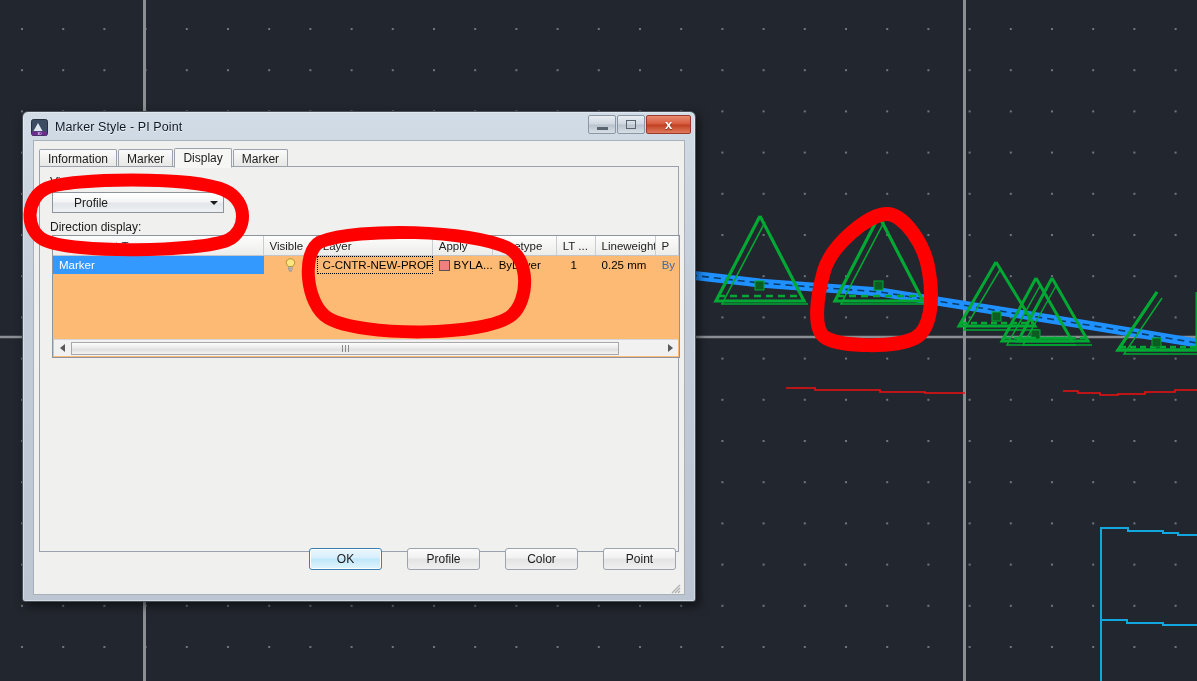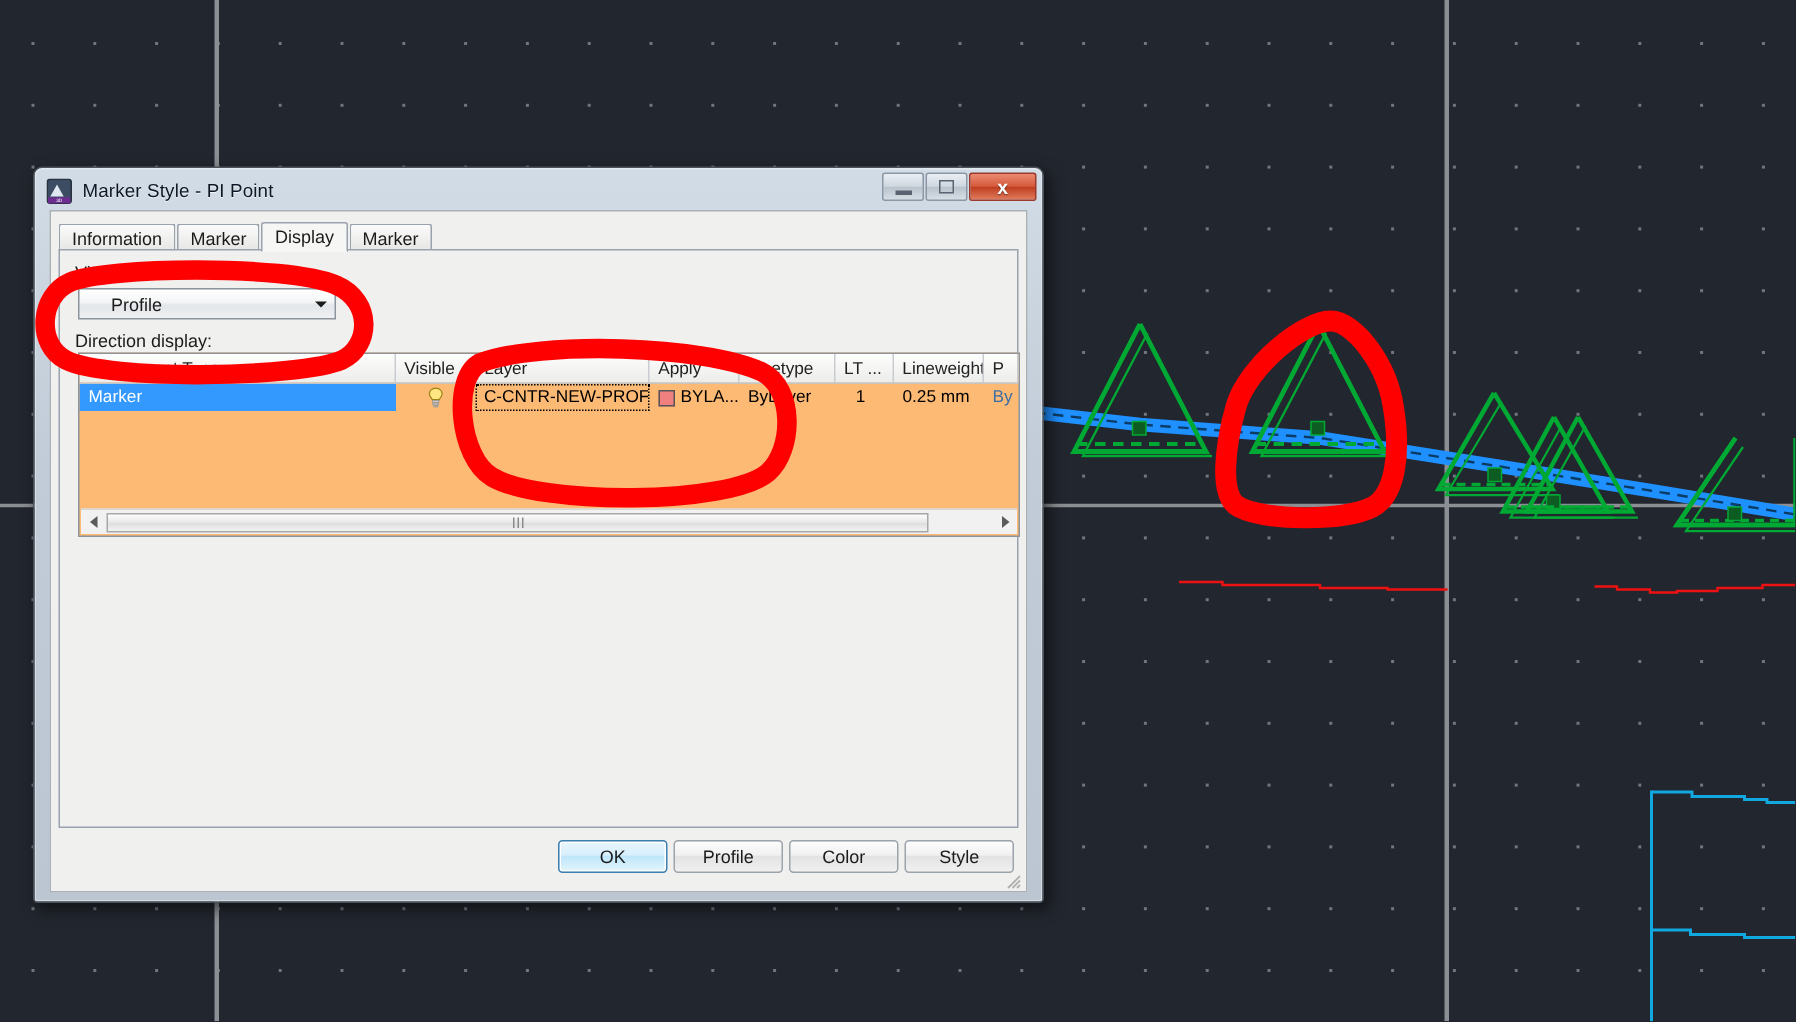--- a/index.html
+++ b/index.html
@@ -261,23 +261,23 @@
     border: 1px solid #a8a8a8;
     box-sizing: border-box;
     display: flex; align-items: center; justify-content: center;
     gap: 2px;
   }
   .grip { width: 1px; height: 7px; background: #8a8a8a; }
 
   
   .btn-row {
     position: absolute;
-    right: 8px; bottom: 12px;
-    display: flex;
-    gap: 4px;
+    right: 8px; bottom: 24px;
+    display: flex;
+    gap: 25px;
   }
   .btn {
     width: 73px; height: 22px;
     font-size: 12px;
     color: #1b1b1b;
     display: flex; align-items: center; justify-content: center;
     border: 1px solid #9ba3ac;
     border-radius: 3px;
     background: linear-gradient(to bottom, #fcfcfc 0%, #f1f1f1 45%, #e3e3e3 50%, #f0f0f0 100%);
     box-sizing: border-box;
@@ -492,21 +492,21 @@
                 </div>
             </div>
 
           </div>
         </div>
 
         <div class="btn-row">
           <div class="btn default">OK</div>
           <div class="btn">Profile</div>
           <div class="btn">Color</div>
-          <div class="btn">Style</div>
+          <div class="btn">Point</div>
         </div>
 
         <span class="grip-corner">
           <svg width="12" height="12" viewBox="0 0 12 12" xmlns="http://www.w3.org/2000/svg">
             <g stroke="#b0b0b0" stroke-width="1.2">
               <line x1="11" y1="3" x2="3" y2="11"></line>
               <line x1="11" y1="6" x2="6" y2="11"></line>
               <line x1="11" y1="9" x2="9" y2="11"></line>
             </g>
           </svg>

